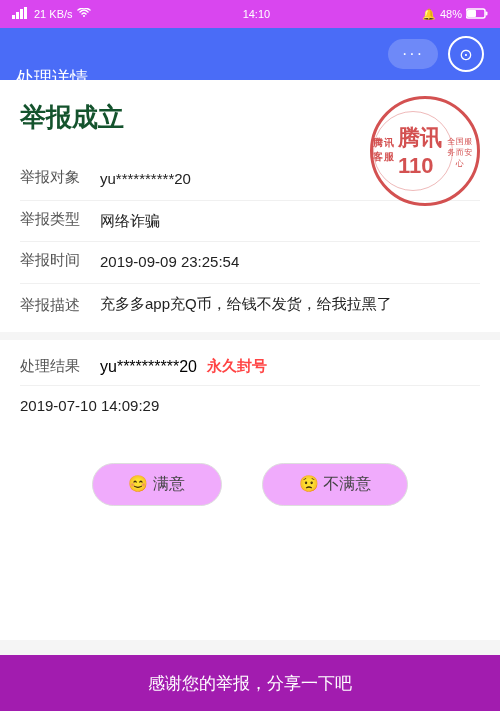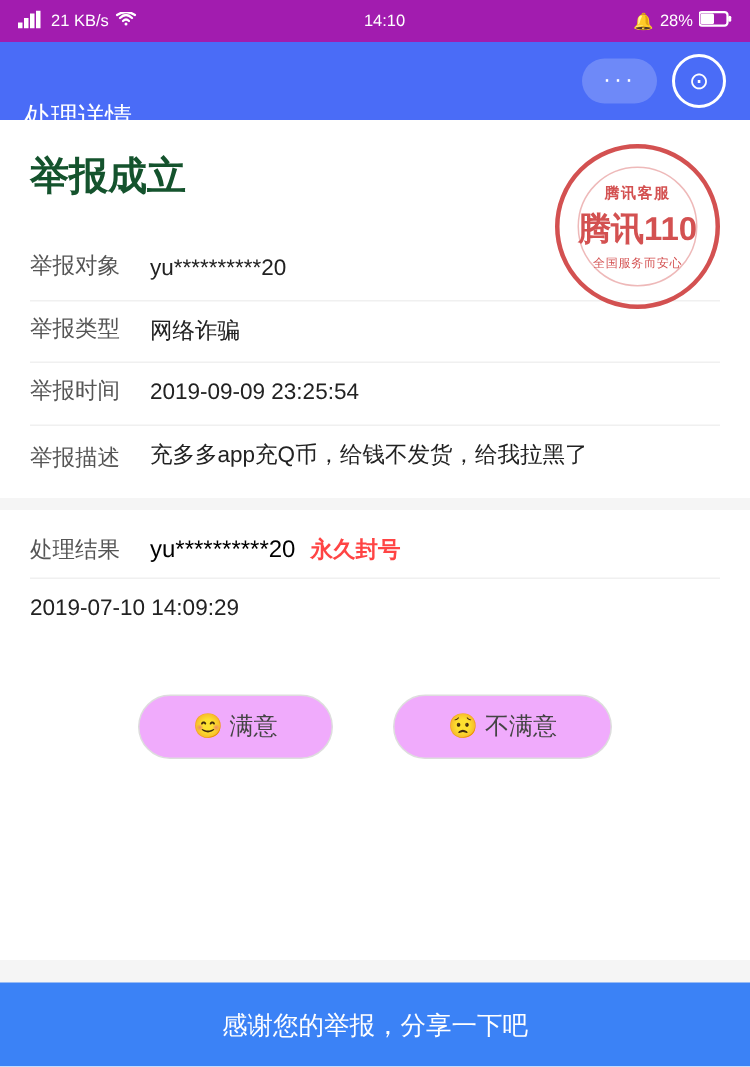--- a/index.html
+++ b/index.html
@@ -12,21 +12,21 @@
       width: 500px;
       height: 711px;
       font-family: -apple-system, 'PingFang SC', 'Microsoft YaHei', sans-serif;
       background: #f5f5f5;
       overflow: hidden;
       position: relative;
     }
 
     
     .status-bar {
-      background: #a21caf;
+      background: #d946ef;
       height: 28px;
       display: flex;
       align-items: center;
       justify-content: space-between;
       padding: 0 12px;
       color: white;
       font-size: 11px;
     }
 
     .status-left {
@@ -111,23 +111,23 @@
       width: 110px;
       height: 110px;
     }
 
     .stamp-circle {
       width: 110px;
       height: 110px;
       border: 3px solid #cc3333;
       border-radius: 50%;
       display: flex;
-      flex-direction: column;
-      align-items: center;
-      justify-content: center;
+      flex-direction: row;
+      align-items: center;
+      justify-content: flex-start;
       color: #cc3333;
       opacity: 0.85;
       position: relative;
     }
 
     .stamp-top-text {
       font-size: 10px;
       font-weight: bold;
       letter-spacing: 1px;
       margin-bottom: 2px;
@@ -230,21 +230,21 @@
       gap: 6px;
     }
 
     
     .bottom-bar {
       position: absolute;
       bottom: 0;
       left: 0;
       right: 0;
       height: 56px;
-      background: #3b82f6;
+      background: #a21caf;
       display: flex;
       align-items: center;
       justify-content: center;
       cursor: pointer;
     }
 
     .bottom-bar-text {
       color: white;
       font-size: 17px;
       font-weight: 500;
@@ -269,21 +269,21 @@
         <path d="M7 8 L7 8" stroke="white" stroke-width="2" stroke-linecap="round"></path>
         <path d="M5 6 Q7 4 9 6" stroke="white" stroke-width="1.5" fill="none" stroke-linecap="round"></path>
         <path d="M3 4 Q7 0 11 4" stroke="white" stroke-width="1.5" fill="none" stroke-linecap="round"></path>
         <path d="M1 2 Q7 -2 13 2" stroke="white" stroke-width="1.5" fill="none" stroke-linecap="round"></path>
       </svg>
     </span>
   </div>
   <div class="status-center">14:10</div>
   <div class="status-right">
     <span>🔔</span>
-    <span>28%</span>
+    <span>48%</span>
     <span>
       <svg width="22" height="11" viewBox="0 0 22 11">
         <rect x="0" y="1" width="19" height="9" rx="2" ry="2" stroke="white" stroke-width="1.5" fill="none"></rect>
         <rect x="19.5" y="3.5" width="2" height="4" rx="1" fill="white"></rect>
         <rect x="1" y="2" width="9" height="7" rx="1" fill="white"></rect>
       </svg>
     </span>
   </div>
 </div>
 

